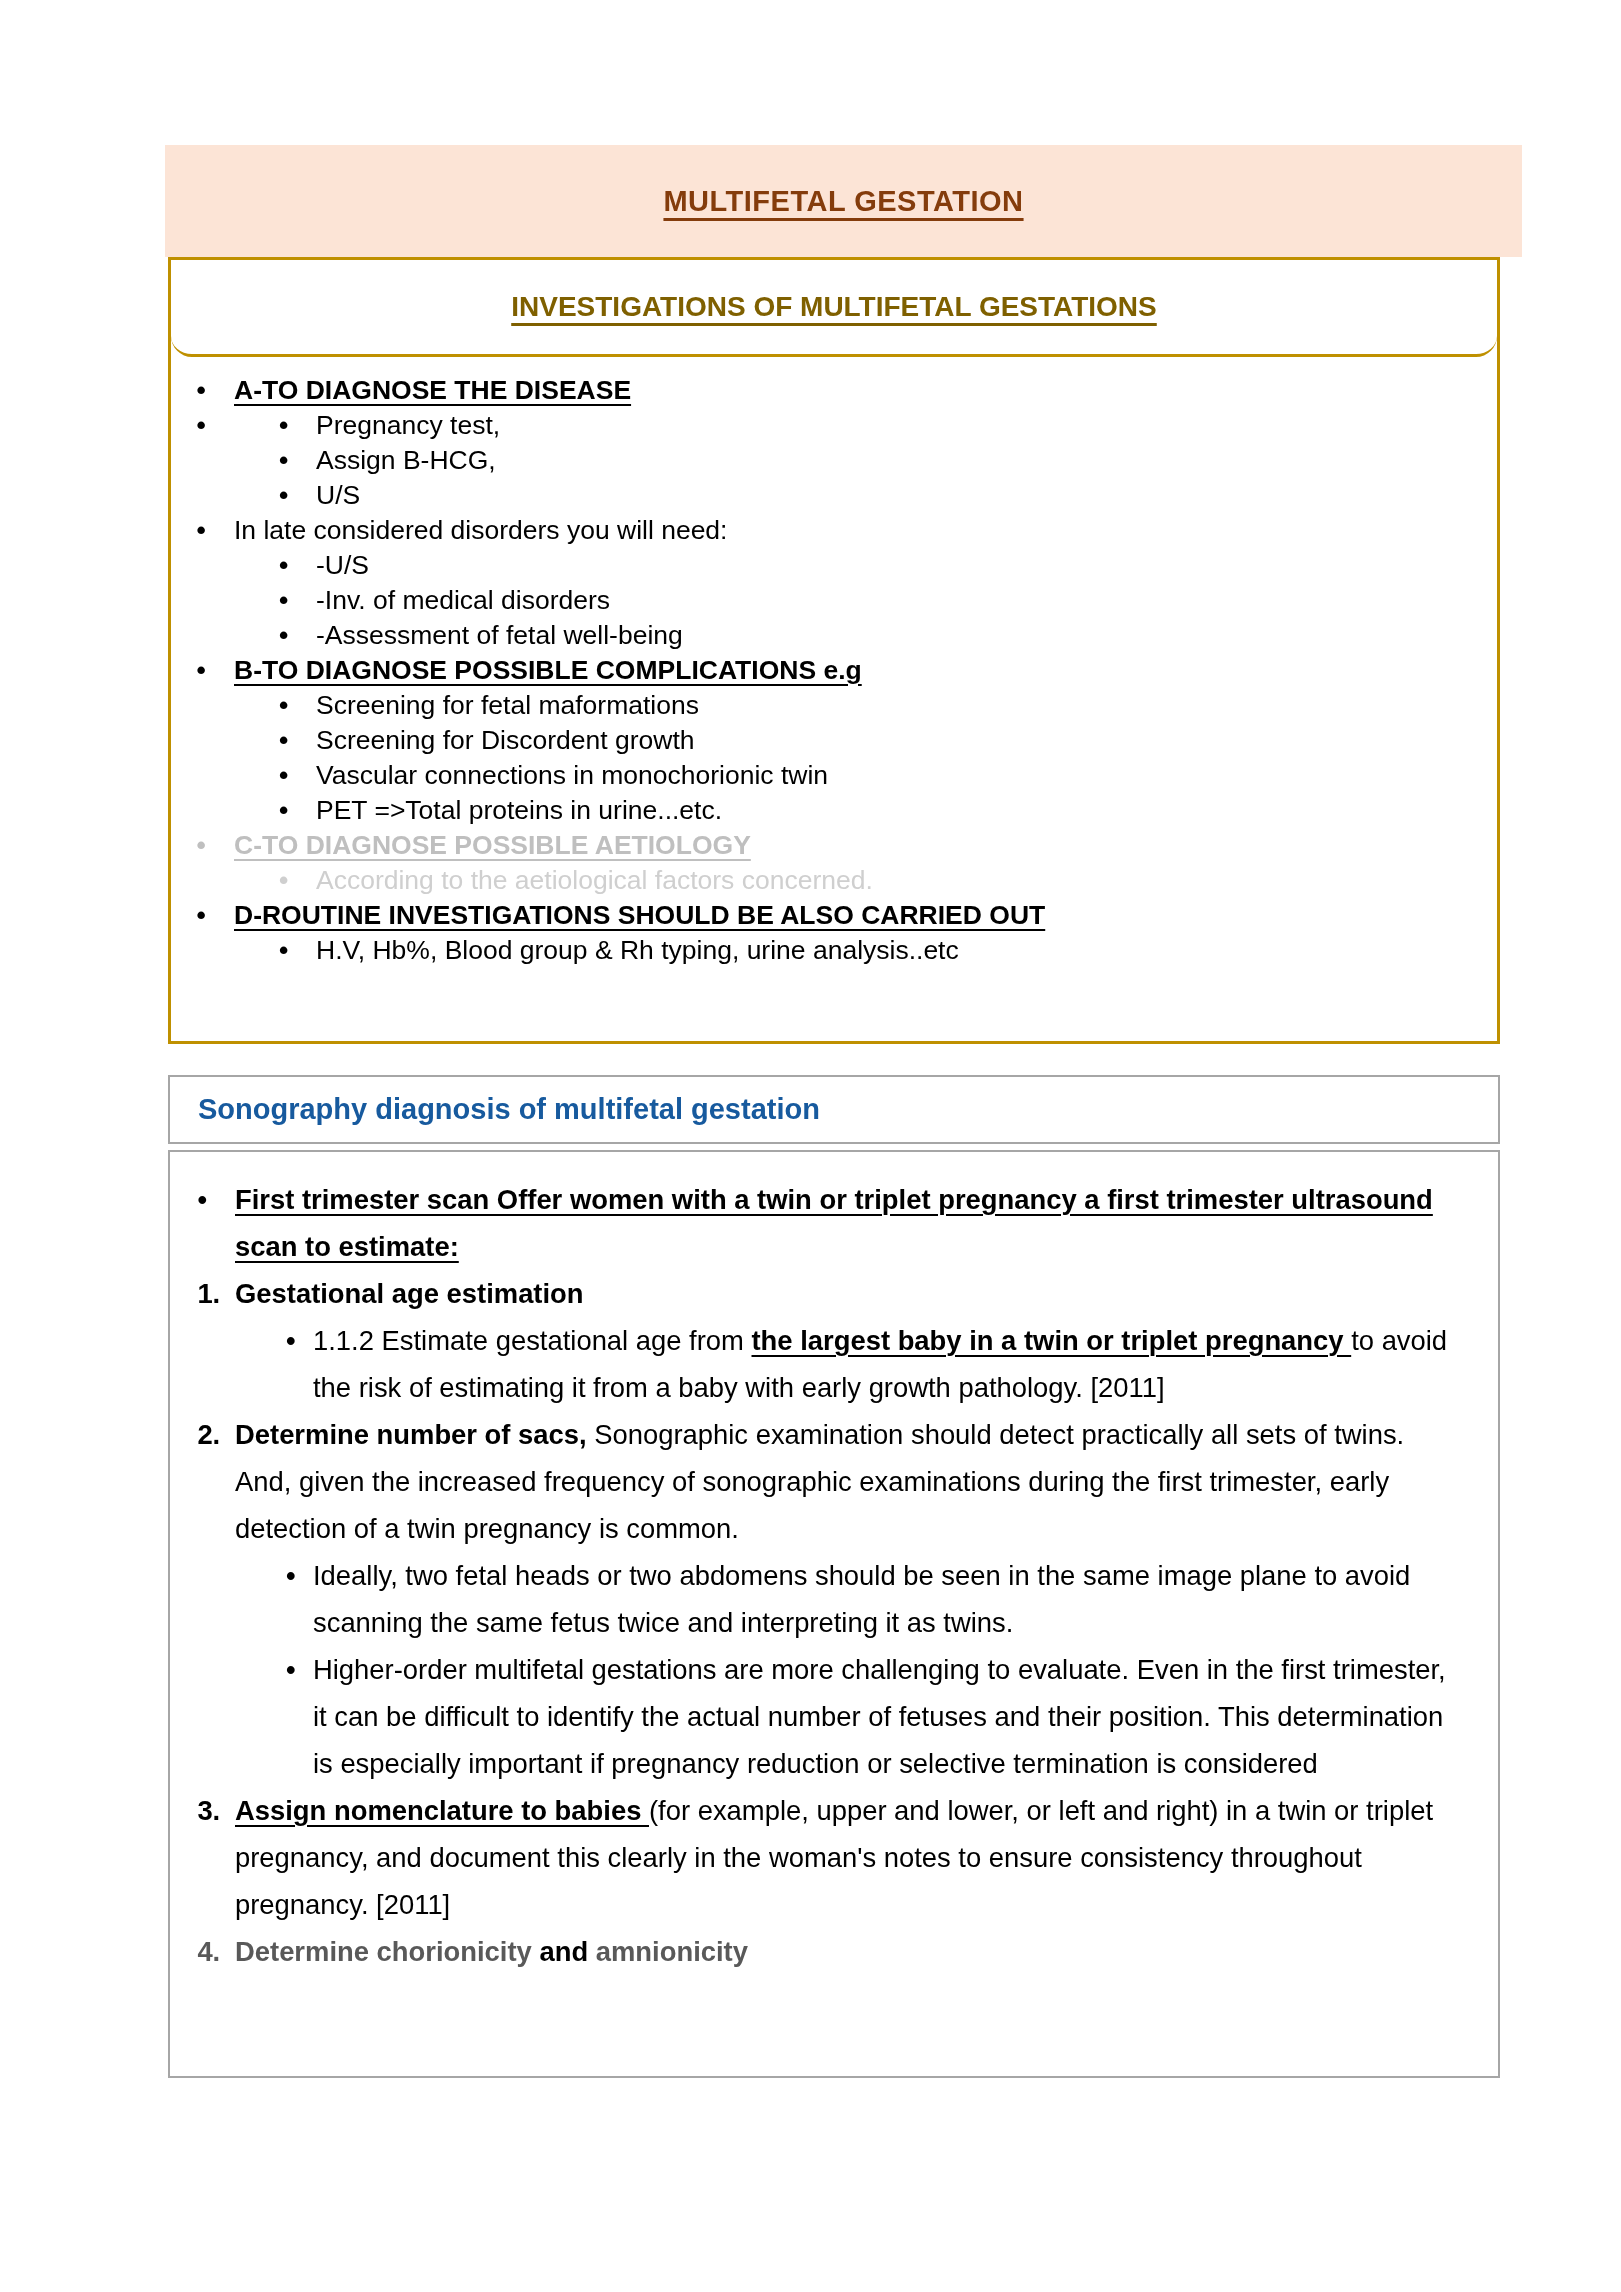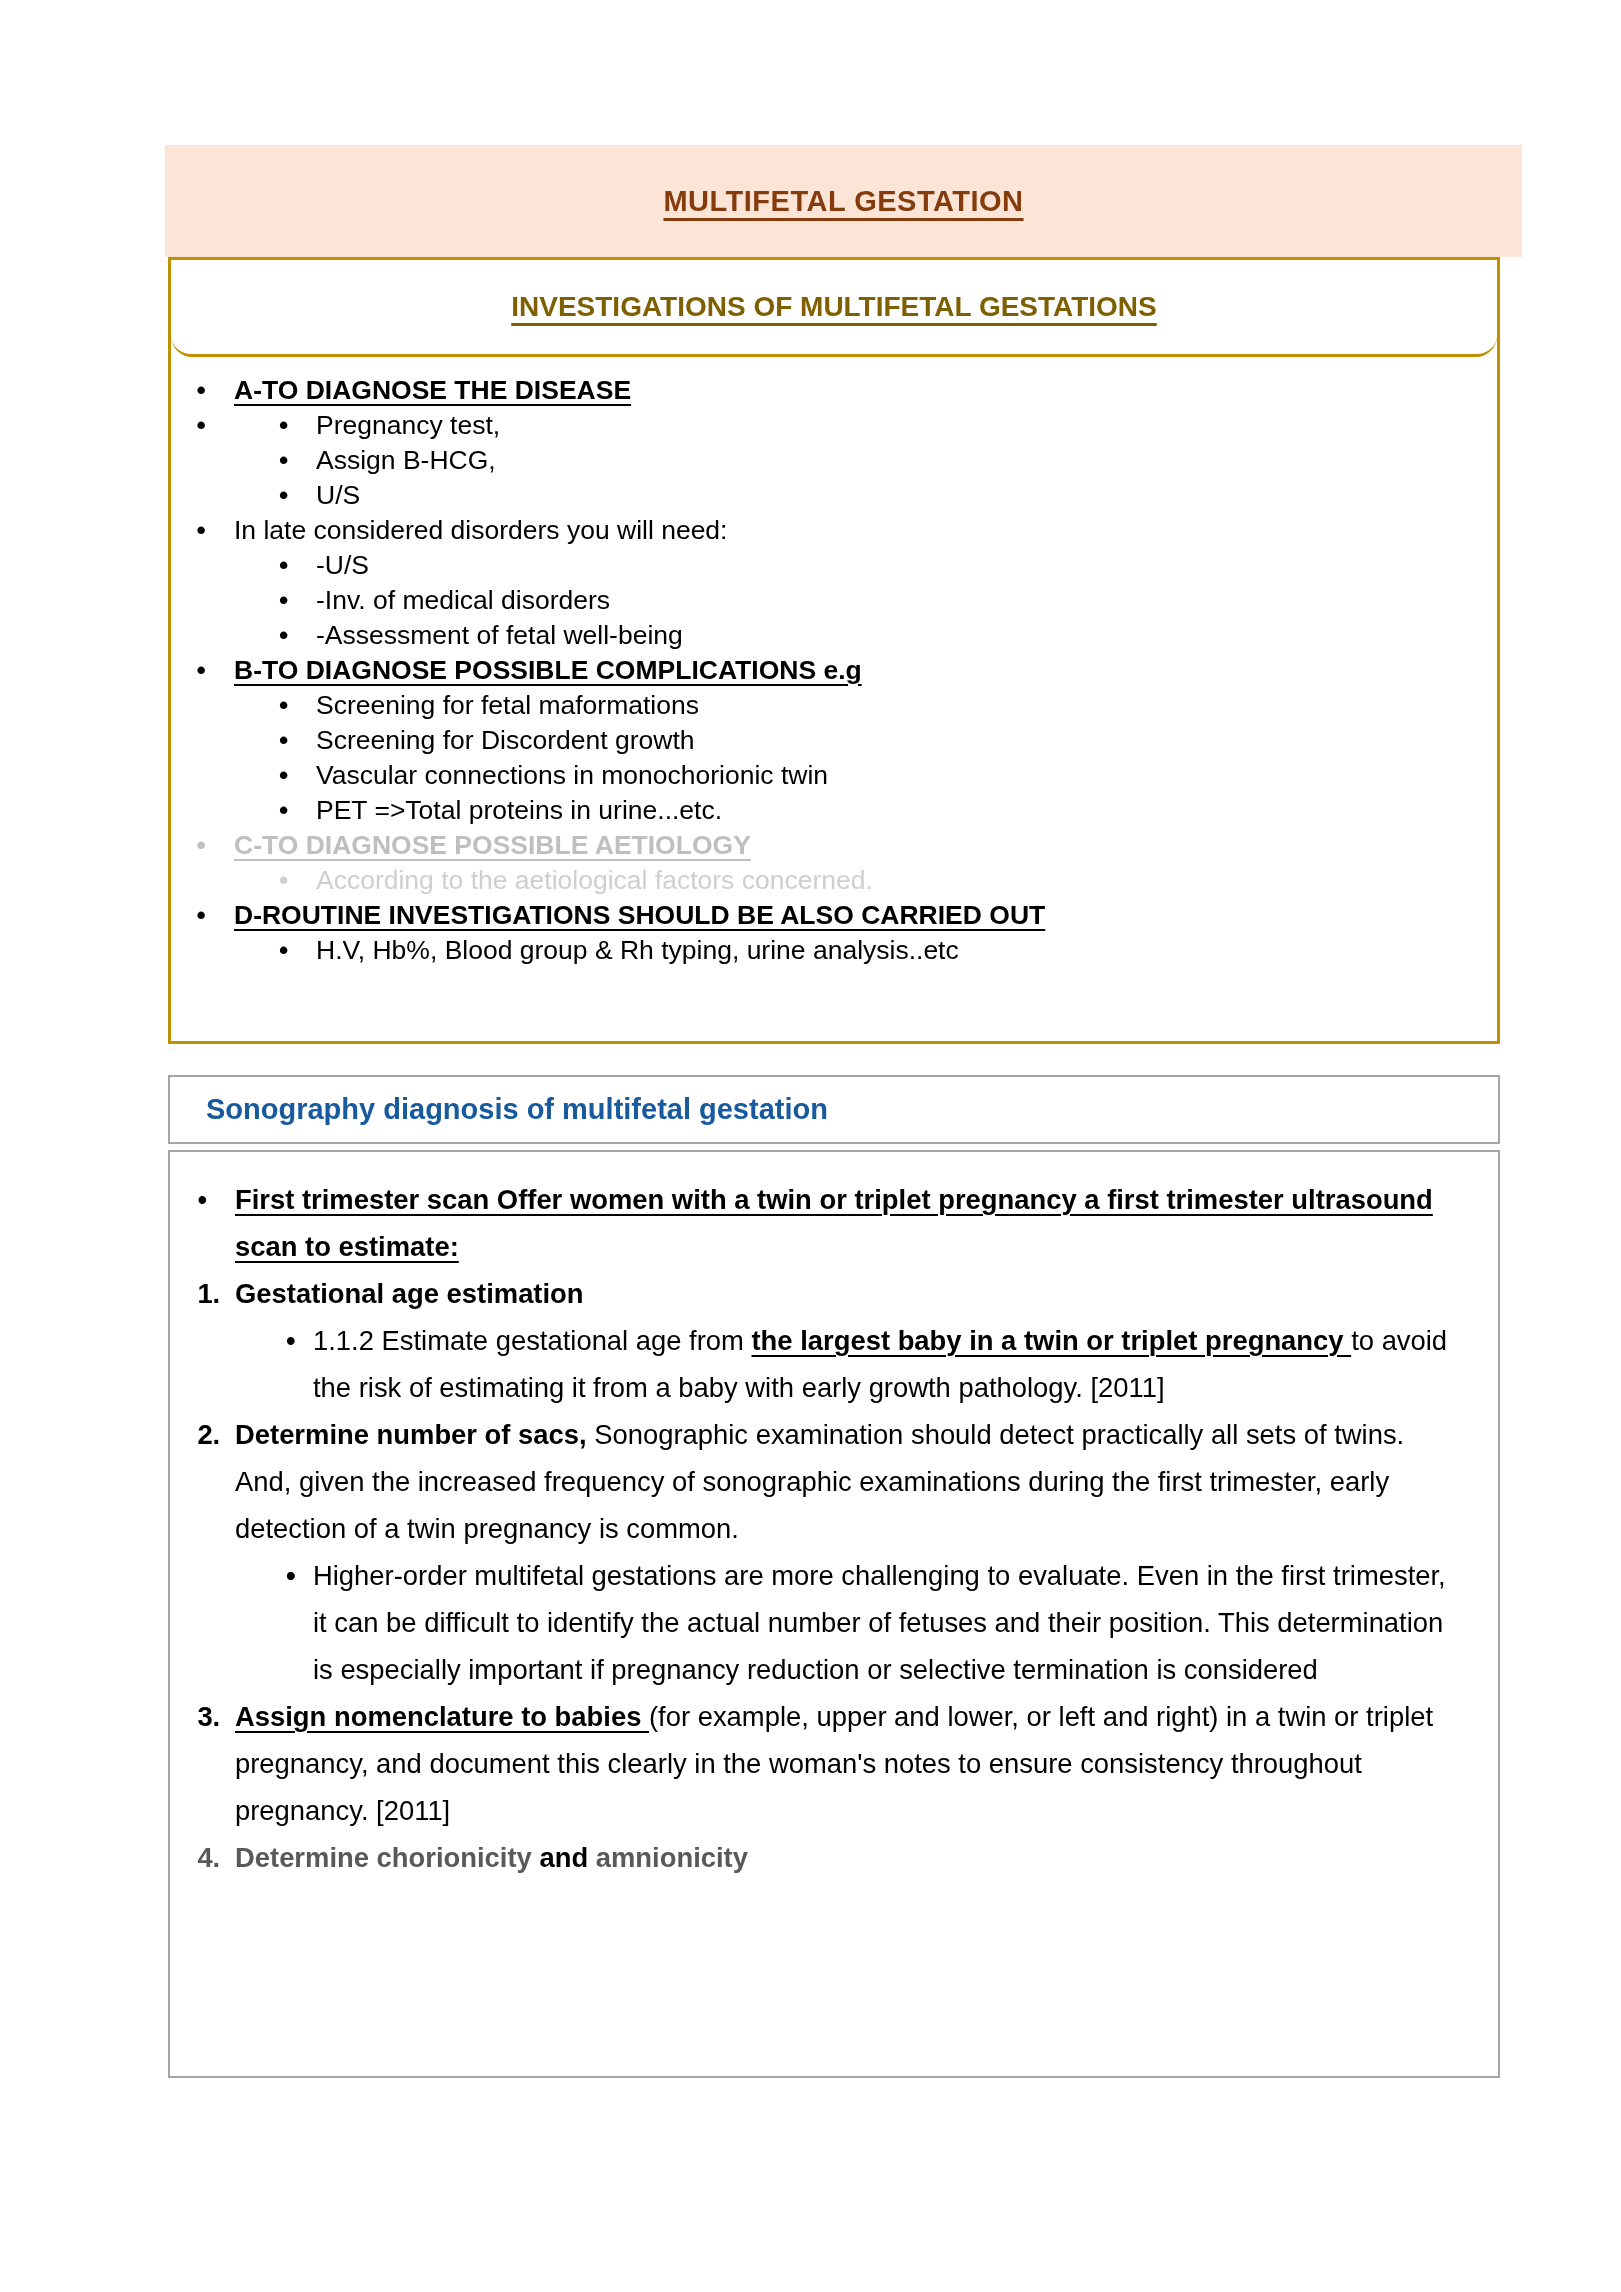--- a/index.html
+++ b/index.html
@@ -39,21 +39,21 @@
   .dim-light{color:#bfbfbf;}
   .dim-lighter{color:#cfcfcf;}
   .bold{font-weight:bold;}
   .underline{text-decoration:underline;text-decoration-thickness:2px;text-underline-offset:4.9px;}
   
   .gray-header-box{
     position:absolute;left:168px;top:1075px;width:1332px;height:69px;
     border:2.9px solid #a6a6a6;box-sizing:border-box;background:#fff;
     display:flex;align-items:center;
   }
-  .blue-header{font-weight:bold;font-size:29px;color:#175a9e;padding-left:36px;}
+  .blue-header{font-weight:bold;font-size:29px;color:#175a9e;padding-left:28px;}
   
   .gray-content-box{
     position:absolute;left:168px;top:1150px;width:1332px;height:928px;
     border:2.9px solid #a6a6a6;box-sizing:border-box;background:#fff;
     padding:23.5px 41px 0 0;font-size:27.4px;line-height:47px;
   }
   .sono-item{position:relative;}
   .sono-item.lvl1{padding-left:65px;}
   .sono-item.lvl1 > .marker{position:absolute;left:27.4px;}
   .sono-item.lvl2{padding-left:143px;}
@@ -105,21 +105,21 @@
 
   <div class="gray-header-box">
     <span class="blue-header">Sonography diagnosis of multifetal gestation</span>
   </div>
 
   <div class="gray-content-box" id="sono-list">
       <div class="sono-item lvl1"><span class="marker">•</span><span class="bold underline">First trimester scan Offer women with a twin or triplet pregnancy a first trimester ultrasound scan to estimate:</span></div>
       <div class="sono-item lvl1"><span class="marker num-marker">1.</span><span class="bold">Gestational age estimation</span></div>
       <div class="sono-item lvl2"><span class="marker">•</span><span class="">1.1.2 Estimate gestational age from </span><span class="bold underline">the largest baby in a twin or triplet pregnancy </span><span class="">to avoid the risk of estimating it from a baby with early growth pathology. [2011]</span></div>
       <div class="sono-item lvl1"><span class="marker num-marker">2.</span><span class="bold">Determine number of sacs,</span><span class=""> Sonographic examination should detect practically all sets of twins. And, given the increased frequency of sonographic examinations during the first trimester, early detection of a twin pregnancy is common.</span></div>
-      <div class="sono-item lvl2"><span class="marker">•</span></div>
+      <div class="sono-item lvl2"><span class="marker">•</span><span class="">Ideally, two fetal heads or two abdomens should be seen in the same image plane to avoid scanning the same fetus twice and interpreting it as twins.</span></div>
       <div class="sono-item lvl2"><span class="marker">•</span><span class="">Higher-order multifetal gestations are more challenging to evaluate. Even in the first trimester, it can be difficult to identify the actual number of fetuses and their position. This determination is especially important if pregnancy reduction or selective termination is considered</span></div>
       <div class="sono-item lvl1"><span class="marker num-marker">3.</span><span class="bold underline">Assign nomenclature to babies </span><span class="">(for example, upper and lower, or left and right) in a twin or triplet pregnancy, and document this clearly in the woman's notes to ensure consistency throughout pregnancy. [2011]</span></div>
       <div class="sono-item lvl1"><span class="marker num-marker marker-gray">4.</span><span class="bold run-gray">Determine chorionicity </span><span class="bold">and</span><span class="bold run-gray"> amnionicity</span></div>
     </div>
 
   <div class="page-number">556</div>
 
 </div>
 
 

